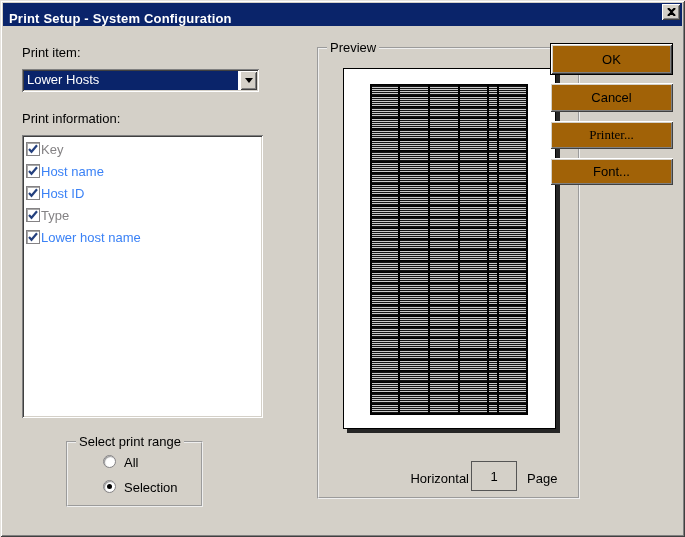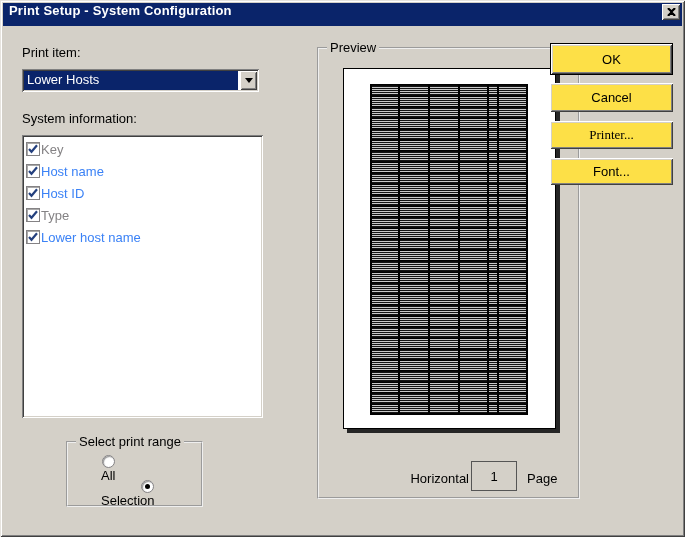--- a/index.html
+++ b/index.html
@@ -7,21 +7,21 @@
   body { font-family: "Liberation Sans", sans-serif; background:#d4d0c8; position:relative; }
 
   .dialog {
     position:absolute; inset:0; background:#d4d0c8;
     box-shadow: inset 1px 1px 0 #e6e3de, inset -1px -1px 0 #404040,
                 inset 2px 2px 0 #ffffff, inset -2px -2px 0 #808080;
   }
 
   .titlebar {
     position:absolute; left:3px; top:3px; right:3px; height:23px;
-    background:#0a246a; display:flex; align-items:flex-start;
+    background:#0a246a; display:flex; align-items:flex-end;
   }
   .titlebar .title {
     color:#ffffff; font-weight:bold; font-size:13px; padding-left:6px;
     letter-spacing:0.2px;
   }
   .close-btn {
     position:absolute; top:4px; right:5px; width:18px; height:16px;
     background:#d4d0c8; border:none; cursor:pointer;
     box-shadow: inset 1px 1px 0 #ffffff, inset -1px -1px 0 #404040,
                 inset 2px 2px 0 #d4d0c8, inset -2px -2px 0 #808080;
@@ -70,21 +70,21 @@
   .item-label.disabled { color:#848284; }
 
   
   .groupbox { position:absolute; border:2px groove #efefef;margin-left:44px; }
   .group-label {
     position:absolute; top:-9px; left:8px; background:#d4d0c8;
     padding:0 3px; font-size:13px; color:#000; white-space:nowrap;
   }
   .range-group { left:22px; top:441px; width:137px; height:66px; }
 
-  .radio-row { position:absolute; left:25px; display:flex; align-items:flex-end; cursor:pointer;flex-direction:column; }
+  .radio-row { position:absolute; left:35px; display:flex; align-items:flex-start; cursor:pointer; }
   .radio-row.row-0 { top:12px; }
   .radio-row.row-1 { top:37px; }
   .radio {
     width:13px; height:13px; border-radius:50%; background:#ffffff;
     border:1px solid #848284; box-shadow: inset 1px 1px 1px rgba(64,64,64,0.55);
     display:flex; align-items:center; justify-content:center;
   }
   .radio .dot { width:5px; height:5px; border-radius:50%; background:#000; visibility:hidden; }
   .radio-label { font-size:13px; margin-left:8px; }
 
@@ -107,21 +107,21 @@
   .horizontal-label { position:absolute; left:60px; top:422px; width:90px; text-align:right; font-size:13px; }
   .page-count-box {
     position:absolute; left:152px; top:412px; width:46px; height:30px;
     border:1px solid #555; background:#d4d0c8;
     display:flex; align-items:center; justify-content:center; font-size:13px;
   }
   .page-label { position:absolute; left:208px; top:422px; font-size:13px; }
 
   
   .btn {
-    position:absolute; left:550px; width:123px; background:#fde047;
+    position:absolute; left:550px; width:123px; background:#a16207;
     border:none; font-family:"Liberation Sans", sans-serif; font-size:13px; color:#000;
     box-shadow: inset 1px 1px 0 #ffffff, inset -1px -1px 0 #404040,
                 inset 2px 2px 0 #d4d0c8, inset -2px -2px 0 #808080;
     cursor:pointer;
   }
   .btn.default {
     border:1px solid #000;
     box-shadow: inset 1px 1px 0 #ffffff, inset -1px -1px 0 #404040,
                 inset 2px 2px 0 #d4d0c8, inset -2px -2px 0 #808080;
   }
@@ -147,21 +147,21 @@
 
   <div class="label" style="left:22px; top:45px;">Print item:</div>
 
   <div class="combobox">
     <div class="combo-text">Lower Hosts</div>
     <div class="combo-arrow">
       <span class="arrow-glyph"></span>
     </div>
   </div>
 
-  <div class="label" style="left:22px; top:111px;">System information:</div>
+  <div class="label" style="left:22px; top:111px;">Print information:</div>
 
   <div class="listbox">
     <div class="list-item">
       <span class="checkbox">
           <svg width="12" height="12" viewBox="0 0 12 12" style="visibility: visible;">
             <path d="M2 6 L4.5 8.8 L10 2.2" stroke="#24407e" stroke-width="2.2" fill="none"></path>
           </svg>
         </span>
       <span class="item-label disabled">Key</span>
     </div>

